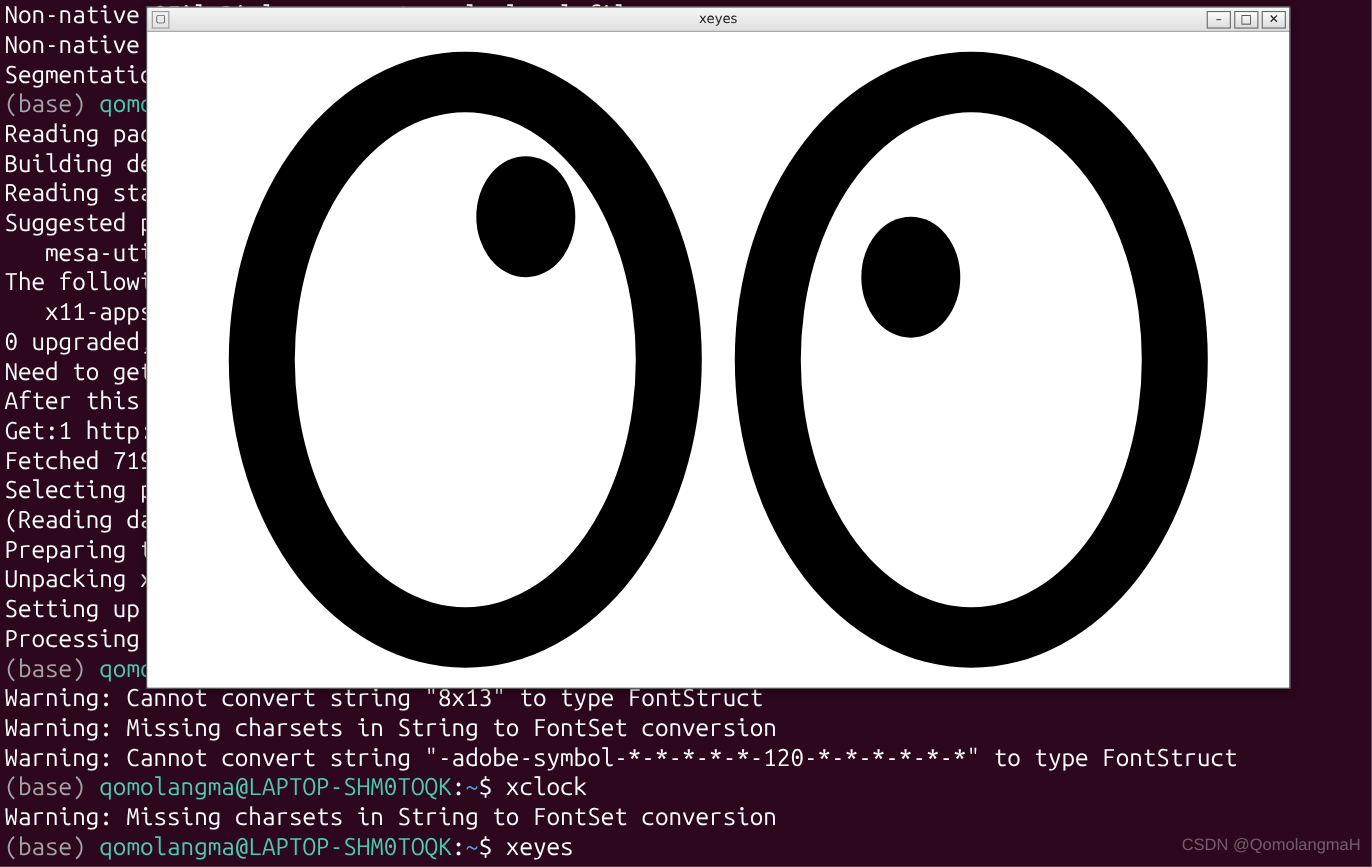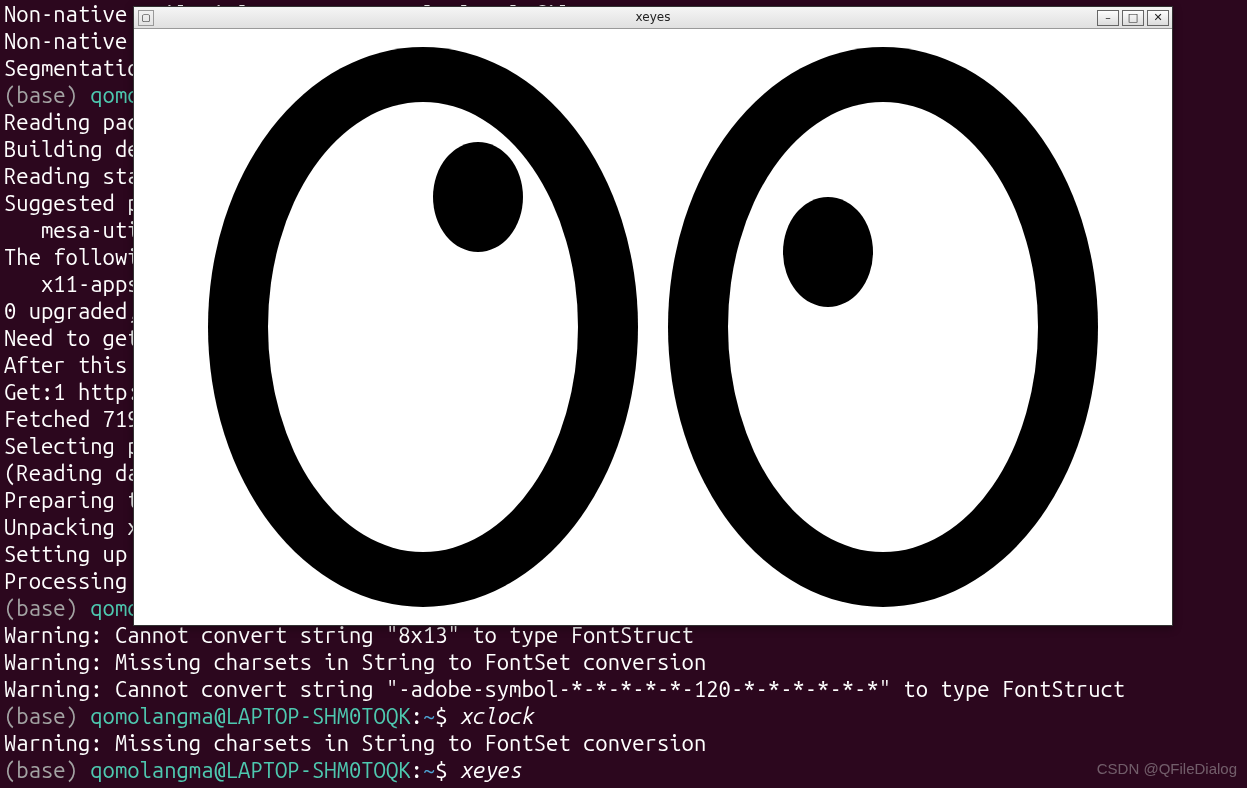--- a/index.html
+++ b/index.html
@@ -17,21 +17,21 @@
     .terminal {
       padding: 0 4px;
       white-space: pre;
     }
     .term-line { white-space: pre; }
     .prompt-user { color: #4ec9b0; }
     .prompt-sep { color: #ffffff; }
     .prompt-path { color: #4fa8d8; }
     .prompt-sign { color: #ffffff; }
     .base-env { color: #a3a3a3; }
-    .cmd-text { color: #ffffff; font-style: italic; }
+    .cmd-text { color: #ffffff; }
 
     .xeyes-window {
       position: absolute;
       top: 6px;
       left: 133px;
       width: 1040px;
       height: 620px;
       background: #ececec;
       border: 1px solid #333;
       box-shadow: 0 2px 8px rgba(0,0,0,0.4);
@@ -141,13 +141,13 @@
       </div>
     </div>
     <div class="eye eye-right">
       <div class="eye-white">
         <div class="pupil"></div>
       </div>
     </div>
   </div>
 </div>
 
-<div class="watermark">CSDN @QFileDialog</div>
+<div class="watermark">CSDN @QomolangmaH</div>
 
 </body></html>

